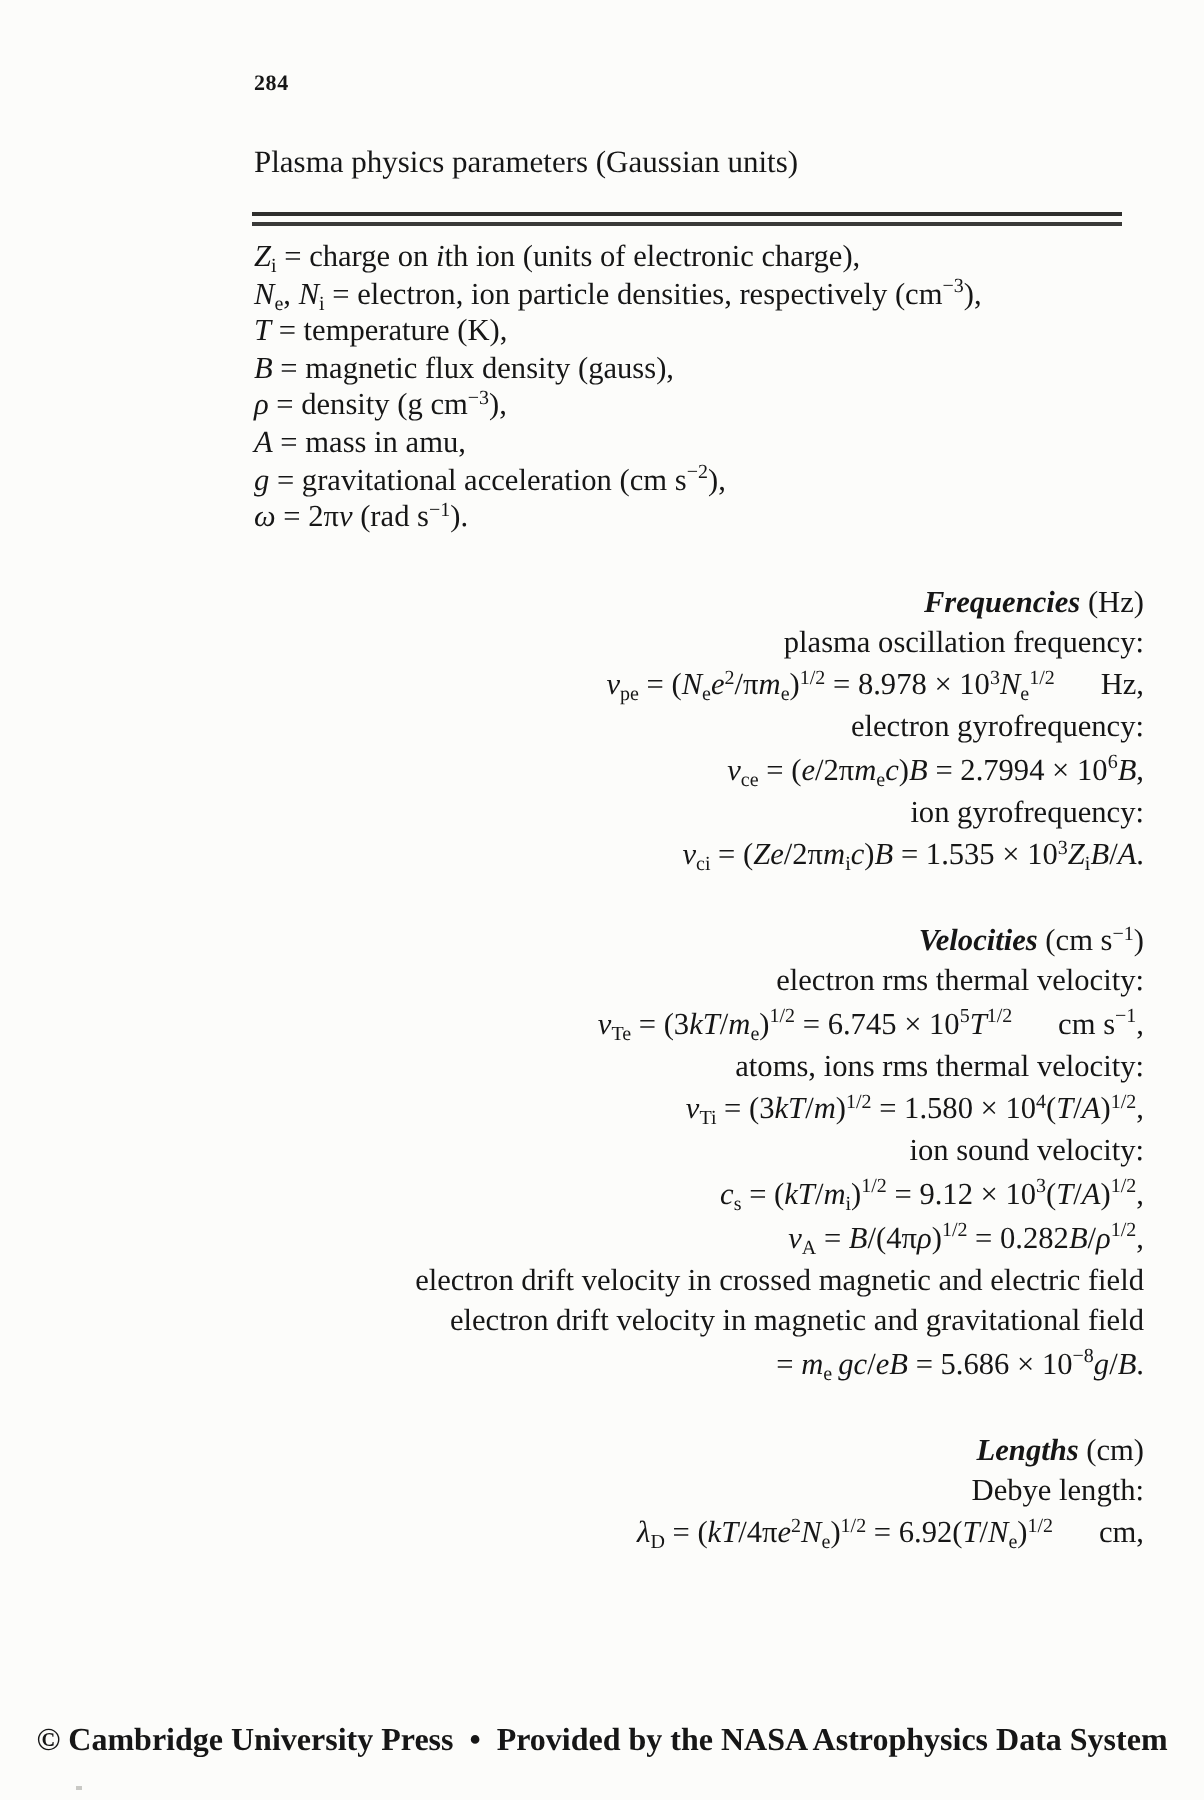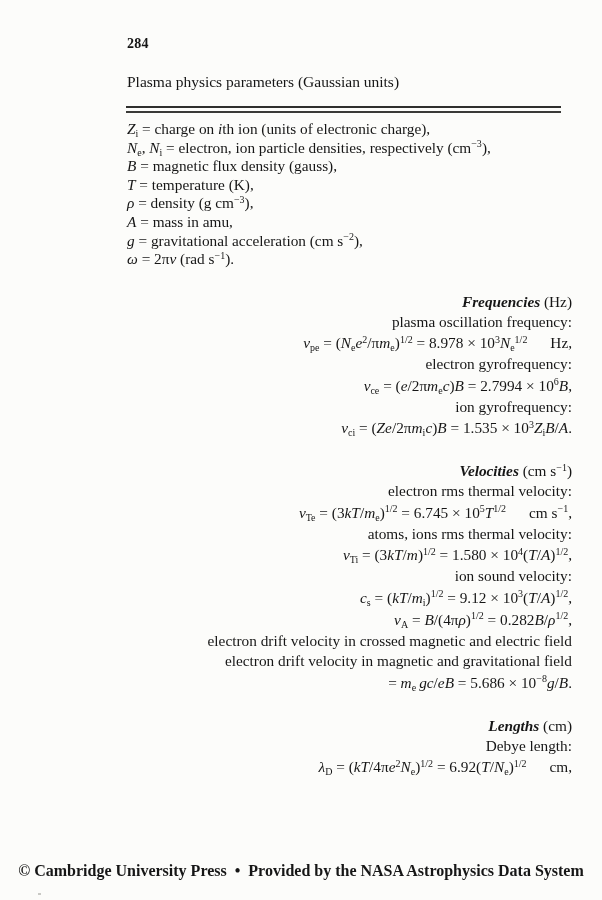--- a/index.html
+++ b/index.html
@@ -10,21 +10,21 @@
     color: #161616;
   }
   .page {
     position: relative;
     width: 602px; height: 900px;
     background: #fcfcfa;
     overflow: hidden;
   }
   .page-number {
     position: absolute; left: 127px; top: 36px;
-    font-weight: 700; font-size: 14px; letter-spacing: .3px;
+    font-weight: 700; font-size: 11px; letter-spacing: .3px;
   }
   .title {
     position: absolute; left: 127px; top: 73px;
     font-size: 15.5px;
   }
   .title .bold { font-weight: 400; }
   .double-rule {
     position: absolute; left: 126px; top: 106px;
     width: 435px; height: 3px;
     border-top: 2px solid #2f2f2d;
@@ -67,22 +67,22 @@
 
   <div class="title"><span class="bold">Plasma physics parameters</span><span> (Gaussian units)</span></div>
 
   <div class="double-rule"></div>
 
   <div class="content">
 
     <div class="definitions">
       <div class="line"><i>Z</i><sub>i</sub> = charge on <i>i</i>th ion (units of electronic charge),</div>
       <div class="line"><i>N</i><sub>e</sub>, <i>N</i><sub>i</sub> = electron, ion particle densities, respectively (cm<sup>−3</sup>),</div>
+      <div class="line"><i>T</i> = temperature (K),</div>
       <div class="line"><i>B</i> = magnetic flux density (gauss),</div>
-      <div class="line"><i>T</i> = temperature (K),</div>
       <div class="line"><i>ρ</i> = density (g cm<sup>−3</sup>),</div>
       <div class="line"><i>A</i> = mass in amu,</div>
       <div class="line"><i>g</i> = gravitational acceleration (cm s<sup>−2</sup>),</div>
       <div class="line"><i>ω</i> = 2π<i>ν</i> (rad s<sup>−1</sup>).</div>
     </div>
 
     <section class="sec">
       <div class="sec-heading"><span class="bi">Frequencies</span><span> (Hz)</span></div>
       <div class="eq-label">plasma oscillation frequency:</div>
       <div class="equation"><i>ν</i><sub>pe</sub> = (<i>N</i><sub>e</sub><i>e</i><sup>2</sup>/π<i>m</i><sub>e</sub>)<sup>1/2</sup> = 8.978 × 10<sup>3</sup><i>N</i><sub>e</sub><sup>1/2</sup>  Hz,</div>

